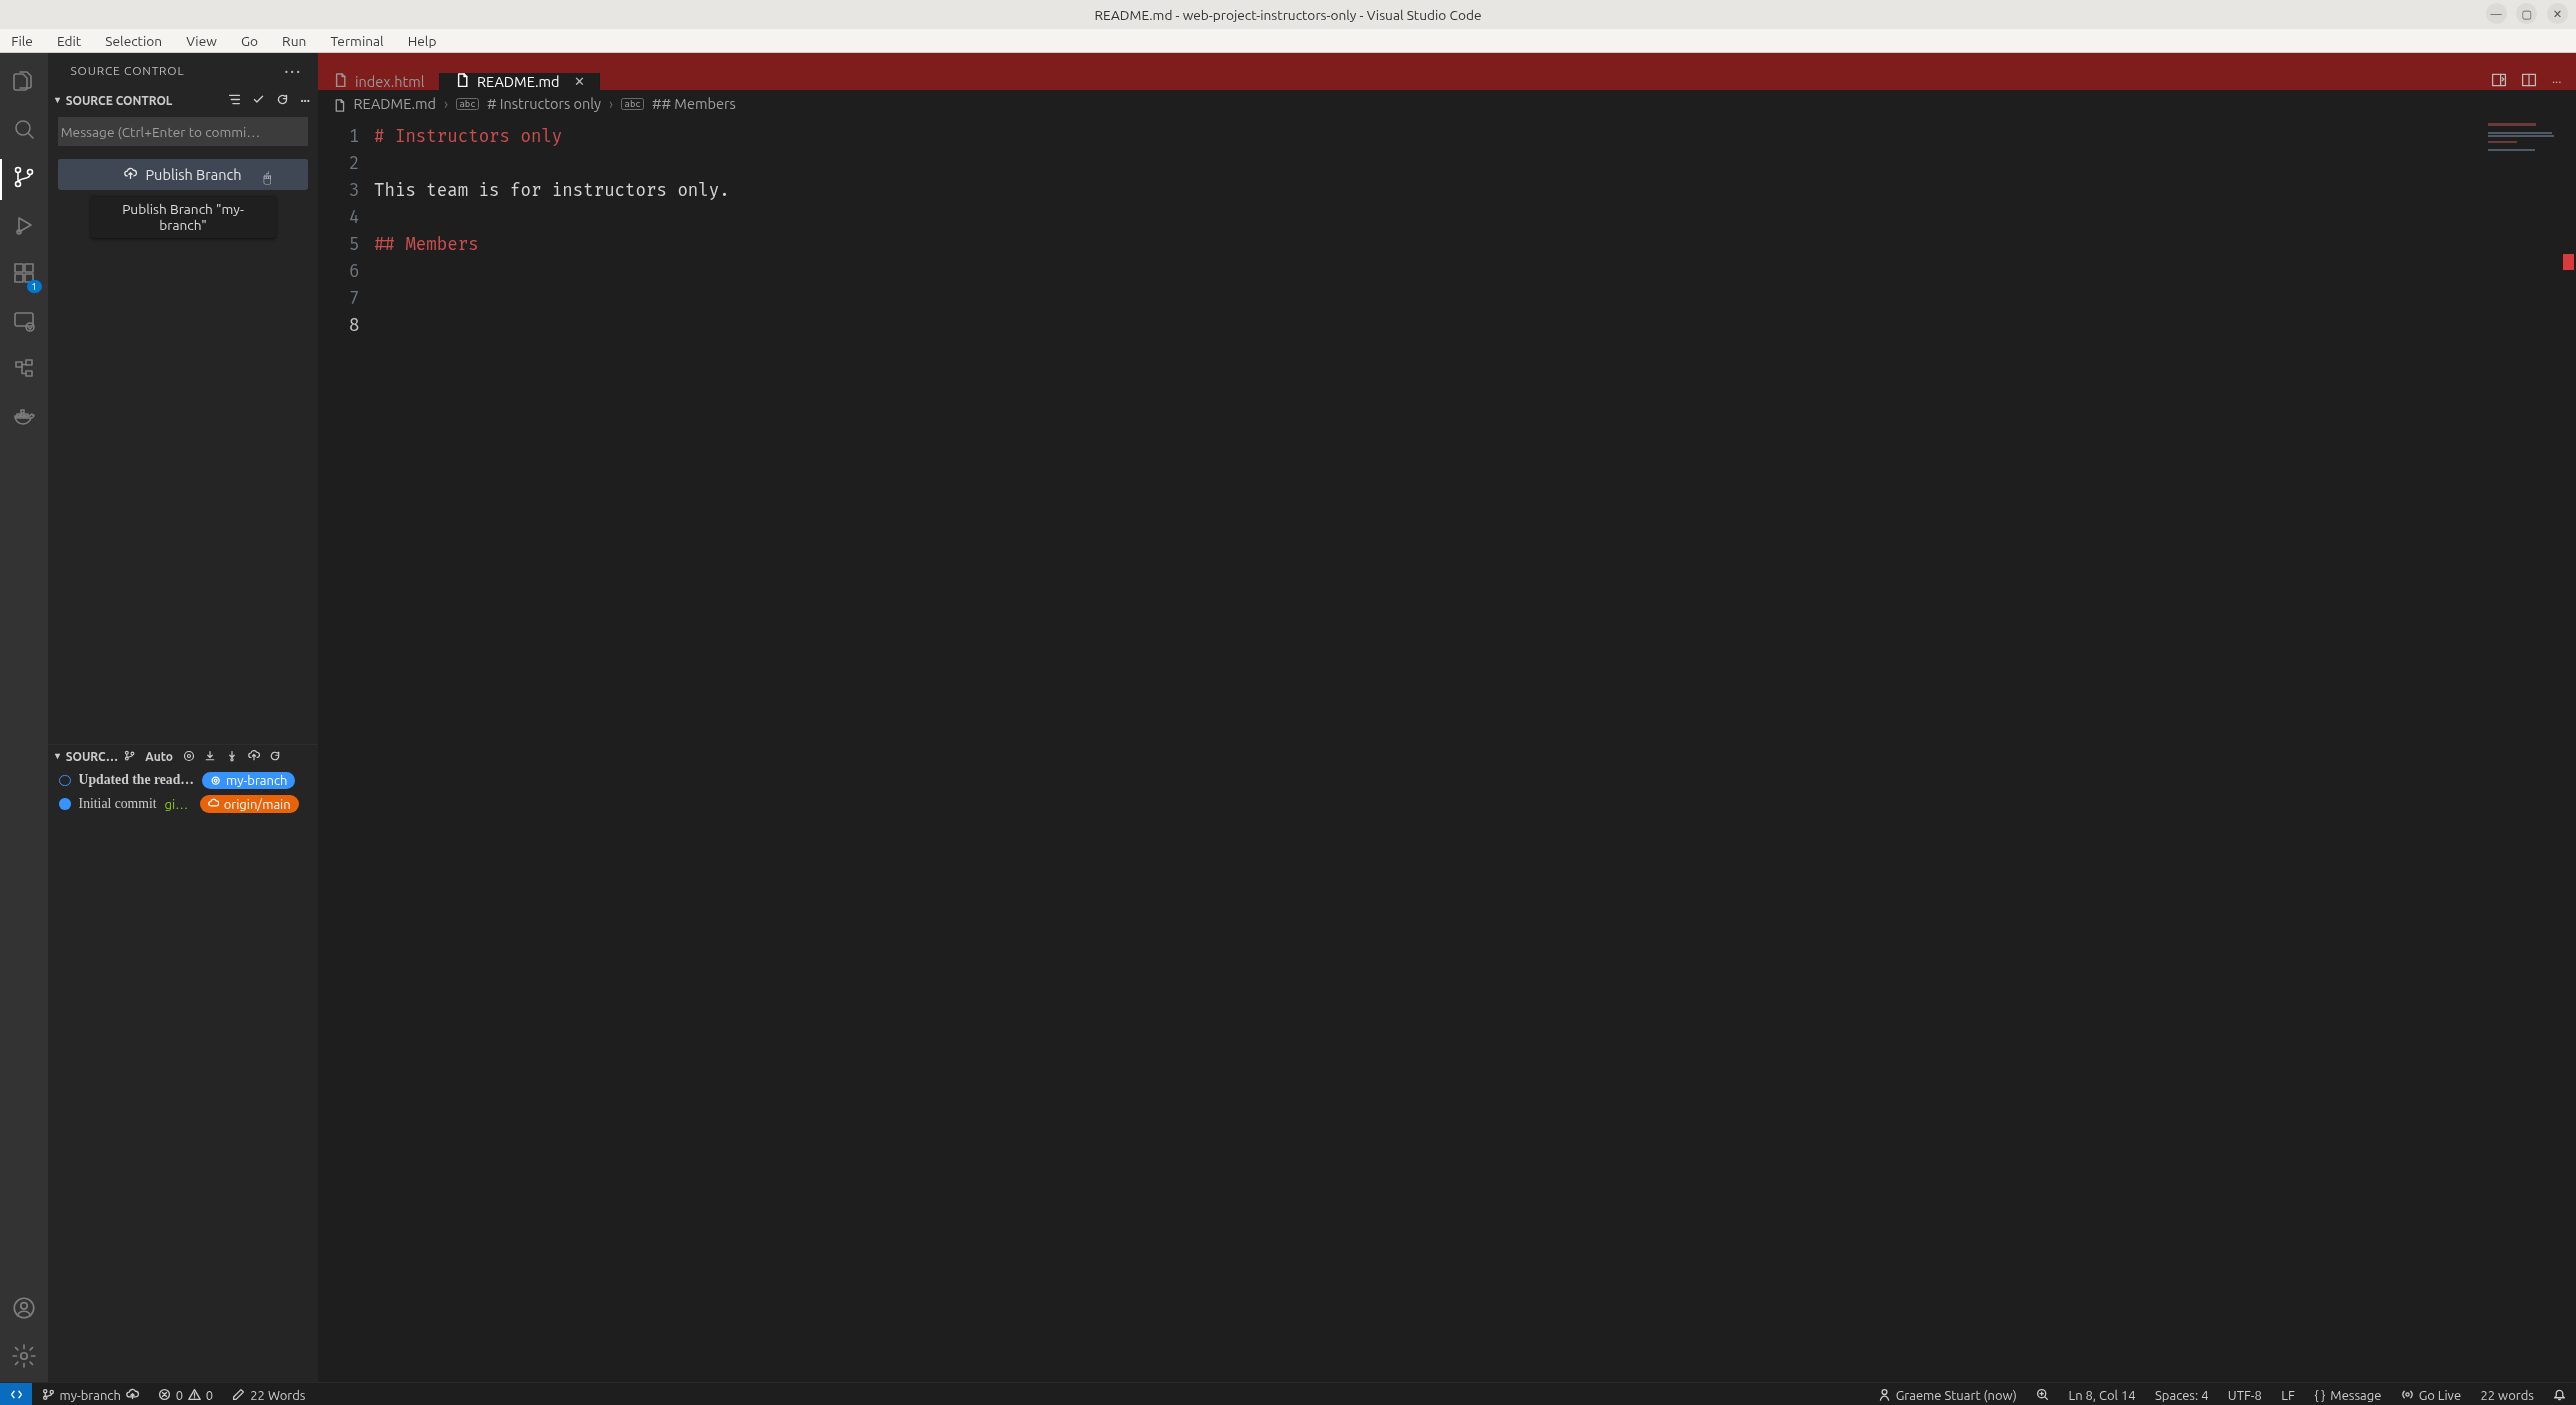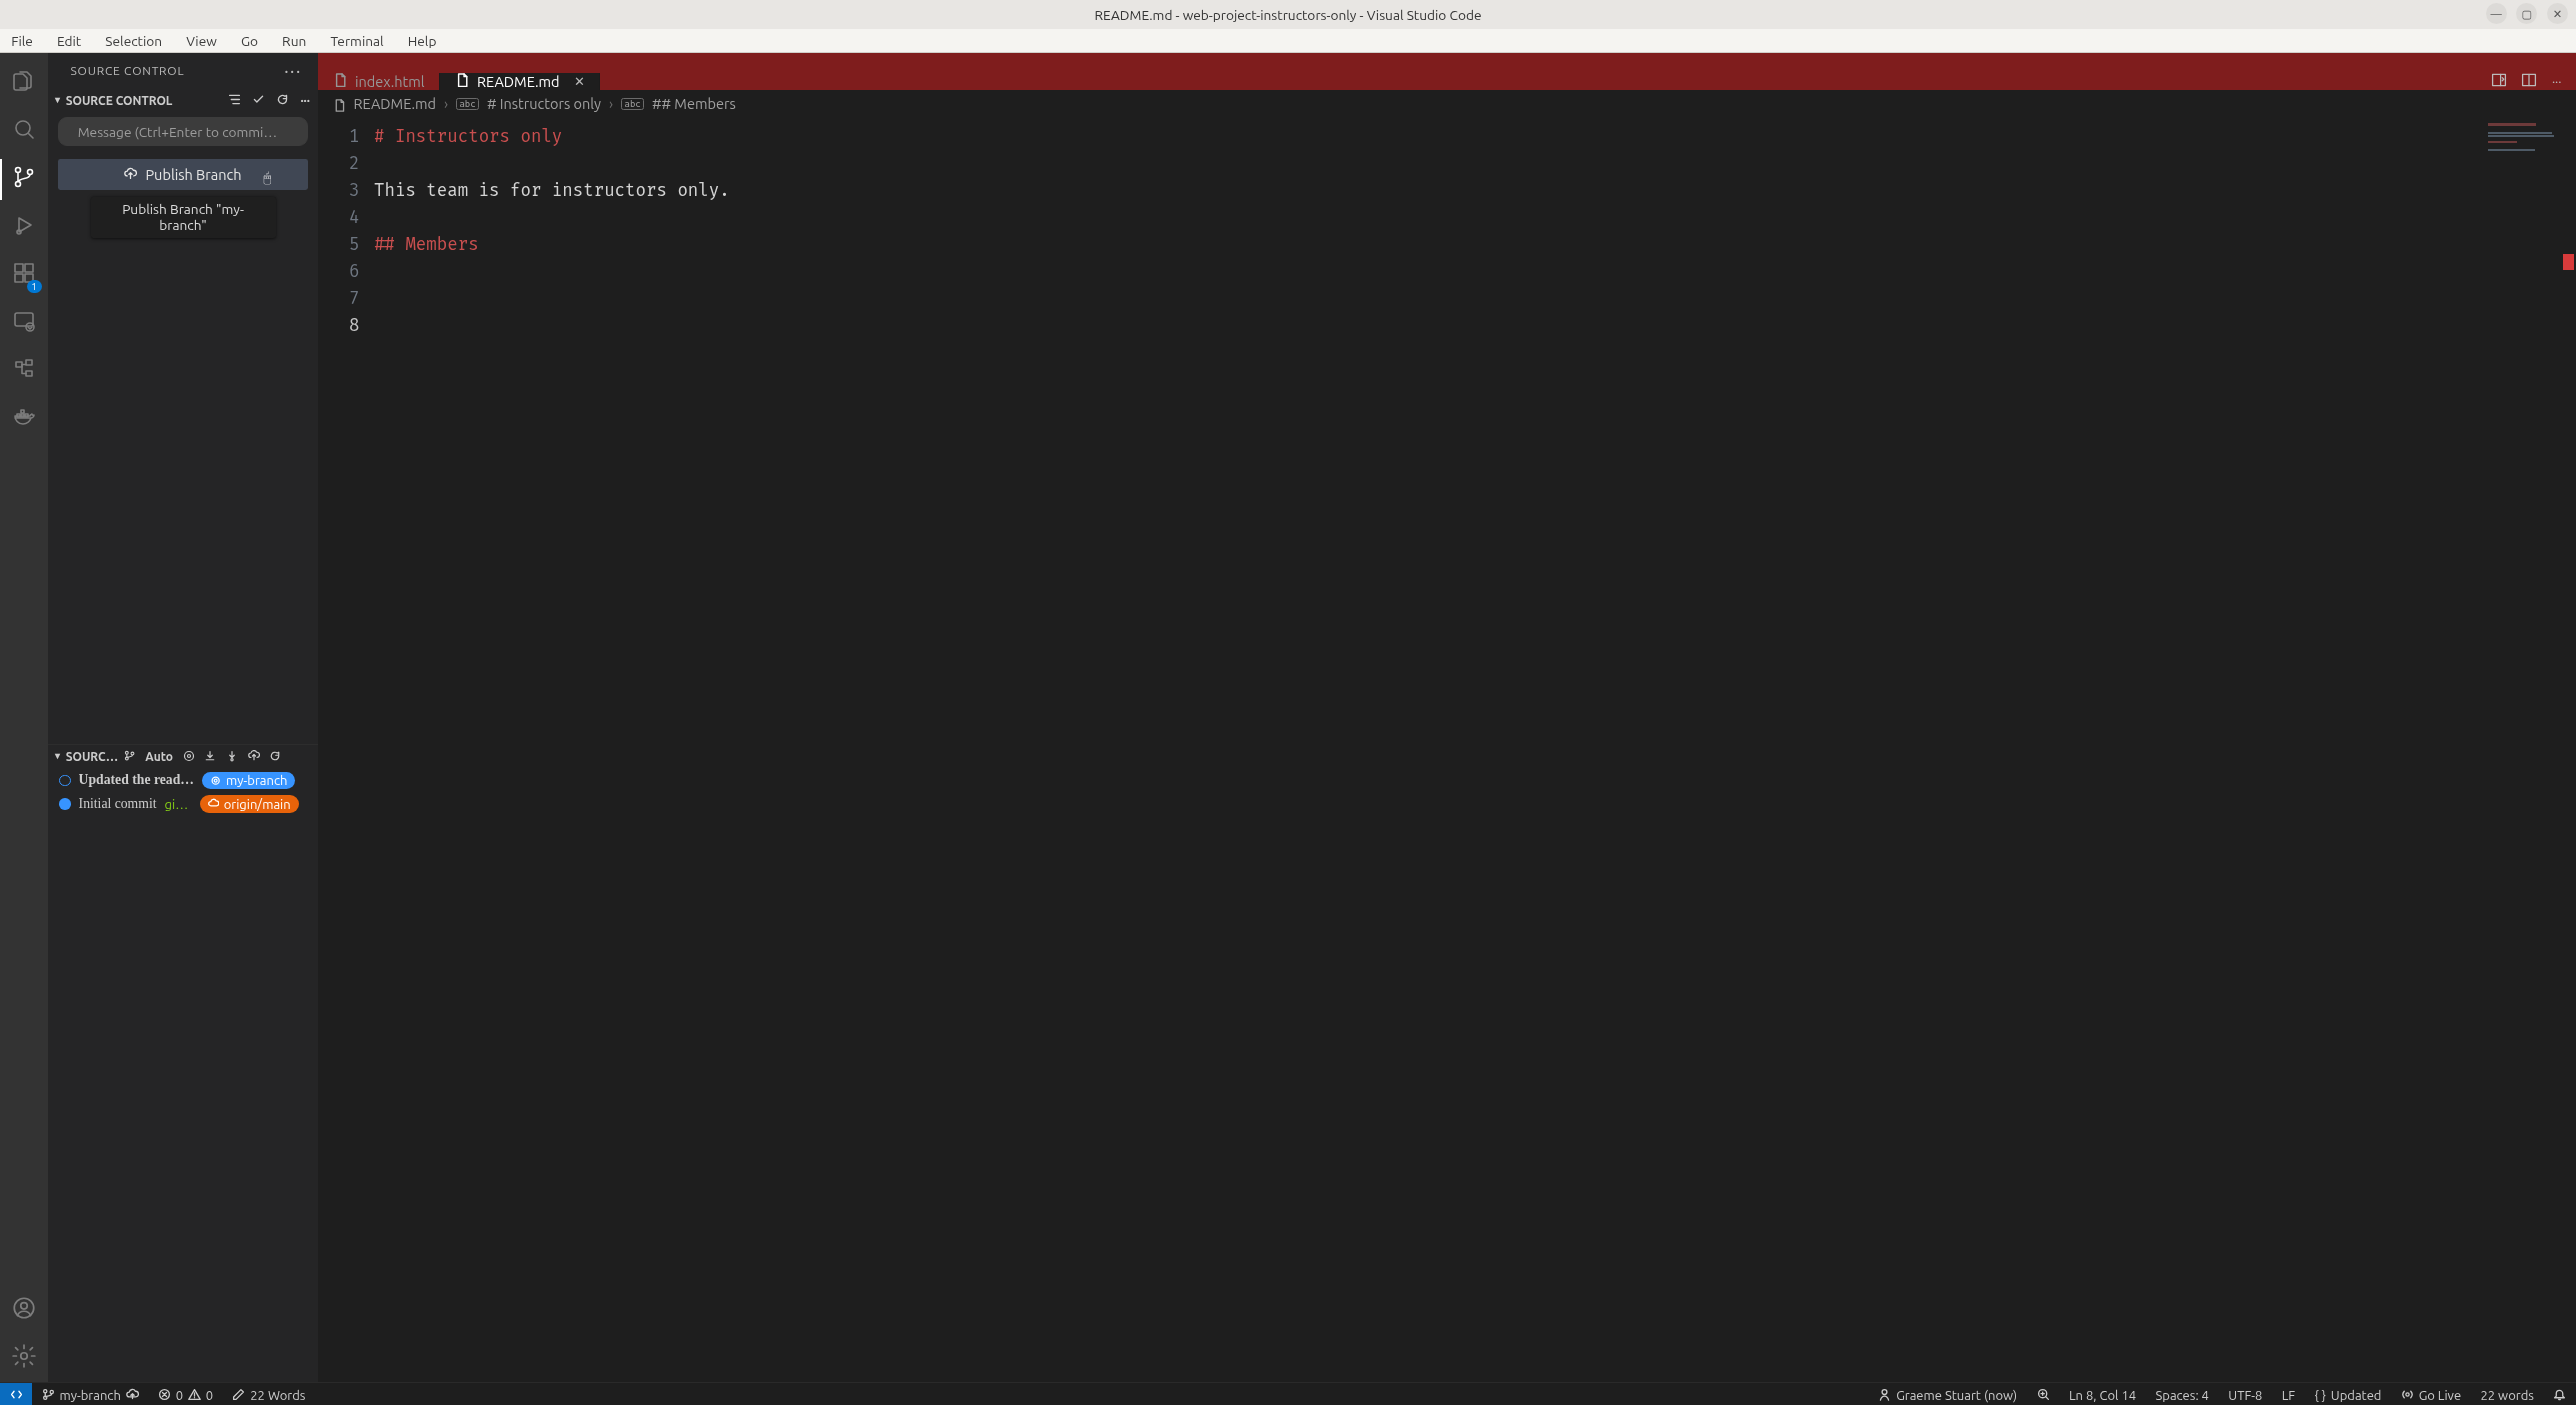--- a/index.html
+++ b/index.html
@@ -57,21 +57,21 @@
   .ab-icon svg { width:24px; height:24px; }
   .ab-icon-lg svg { width:26px; height:26px; }
 
   
   .sidebar { width:270px; background:var(--sidebar-bg); display:flex; flex-direction:column; font-size:14.5px; }
   .sidebar-title { display:flex; align-items:center; justify-content:space-between; padding:8px 16px 8px 22.5px; font-size:12px; letter-spacing:0.8px; color:#bbbbbb; text-transform:uppercase; }
   .sidebar-title .dots { font-size:17.7px; letter-spacing:1.6px; color:#bbbbbb; }
   .section-header { display:flex; align-items:center; padding:4.8px 8px; font-size:12px; font-weight:700; color:#cccccc; gap:4.8px; }
   .section-header .chev { transform: rotate(90deg); display:inline-block; font-size:9.7px; color:#ccc; }
   .section-header .actions { margin-left:auto; display:flex; gap:11.3px; color:#ccc; font-size:13px; align-items:center; }
-  .commit-input { margin:4.8px 9.7px; background:#3c3c3c; border:0.8px solid #3c3c3c; height:29px; display:flex; align-items:center; padding:0 19px; color:#9d9d9d; font-size:13.7px; overflow:hidden; white-space:nowrap; border-radius:9px; }
+  .commit-input { margin:4.8px 9.7px; background:#3c3c3c; border:0.8px solid #3c3c3c; height:29px; display:flex; align-items:center; padding:0 2px; color:#9d9d9d; font-size:13.7px; overflow:hidden; white-space:nowrap; border-radius:0; }
   .publish-btn { position:relative; margin:8px 9.7px 0 9.7px; background:var(--button-bg); color:var(--button-text); height:31px; display:flex; align-items:center; justify-content:center; gap:8px; font-size:14.5px; border-radius:2.4px; }
   .publish-btn .cursor { position:absolute; right:37px; top:11.3px; font-size:13px; color:#eee; }
   .tooltip { margin:6.4px auto 0 auto; width:185px; background:#1f1f1f; color:#ddd; font-size:13.7px; padding:4.8px 9.7px; border-radius:2.4px; text-align:center; box-shadow:0 0.8px 3.2px rgba(0,0,0,.6); }
 
   .graph-section { margin-top:auto; border-top:0.8px solid #2d2d2d; flex:0 0 48%; display:flex; flex-direction:column; }
   .graph-header { display:flex; align-items:center; padding:4.8px 8px; font-size:12px; font-weight:700; color:#cccccc; }
   .graph-header .chev { transform: rotate(90deg); display:inline-block; font-size:9.7px; color:#ccc; margin-right:4.8px; }
   .graph-header .label { max-width:56px; overflow:hidden; text-overflow:ellipsis; white-space:nowrap; }
   .graph-header .actions { margin-left:6.4px; display:flex; gap:9.7px; color:#ccc; font-size:12px; align-items:center; }
   .commit-row { display:flex; align-items:center; padding:3.2px 8px 3.2px 11.3px; font-size:13.7px; color:#ccc; gap:8px; white-space:nowrap; }
@@ -457,21 +457,21 @@
       <span>Spaces: 4</span>
     </div>
   <div class="sb-item">
       <span>UTF-8</span>
     </div>
   <div class="sb-item">
       <span>LF</span>
     </div>
   <div class="sb-item">
     <span>{ }</span>
-    <span>Updated</span>
+    <span>Message</span>
   </div>
   <div class="sb-item">
     <svg viewBox="0 0 16 16" class="icon-mono">
         <circle cx="8" cy="8" r="2"></circle>
         <path d="M4 4a6 6 0 0 0 0 8M12 4a6 6 0 0 1 0 8"></path>
       </svg>
     <span>Go Live</span>
   </div>
   <div class="sb-item">
       <span>22 words</span>

